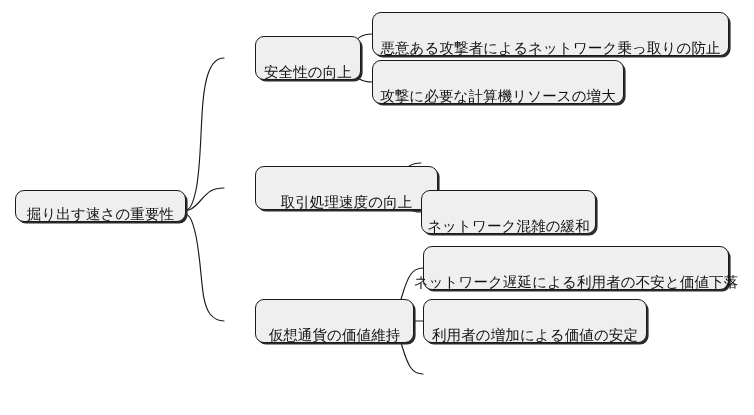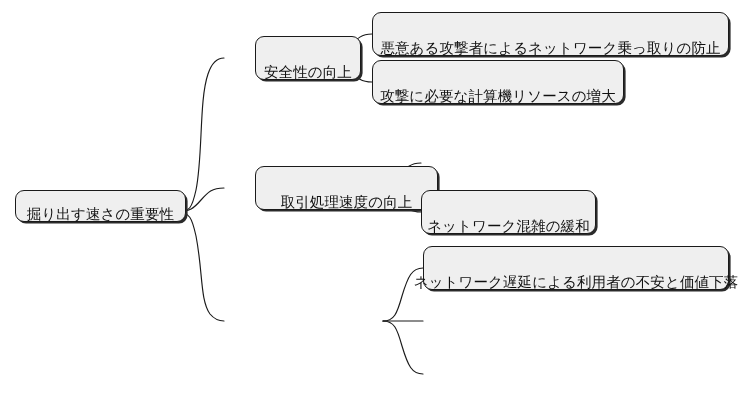--- a/index.html
+++ b/index.html
@@ -102,20 +102,26 @@
 
   <div class="node node-branch" style="left:224px; top:166px; width:183px; height:44px;">
     <span class="node-label">取引処理速度の向上</span>
   </div>
 
 
   <div class="node node-leaf" style="left:421px; top:190px; width:175px; height:44px;">
     <span class="node-label">ネットワーク混雑の緩和</span>
   </div>
 
+  <div class="node node-branch" style="left:224px; top:299px; width:159px; height:44px;">
+    <span class="node-label">仮想通貨の価値維持</span>
+  </div>
 
   <div class="node node-leaf" style="left:423px; top:246px; width:306px; height:44px;">
     <span class="node-label">ネットワーク遅延による利用者の不安と価値下落</span>
   </div>
 
+  <div class="node node-leaf" style="left:423px; top:299px; width:224px; height:44px;">
+    <span class="node-label">利用者の増加による価値の安定</span>
+  </div>
 
 
 </div>
 
 </body></html>

